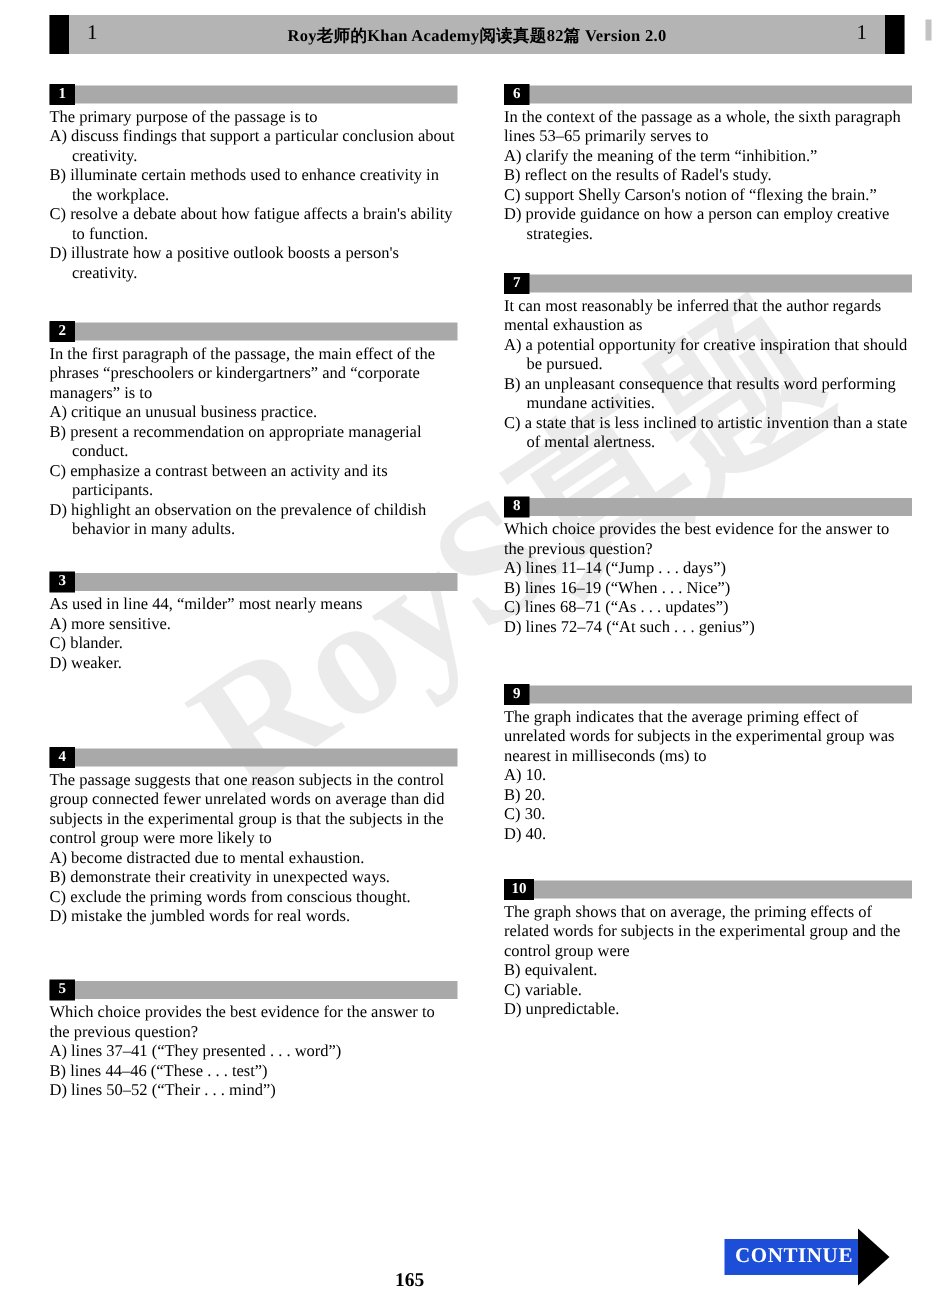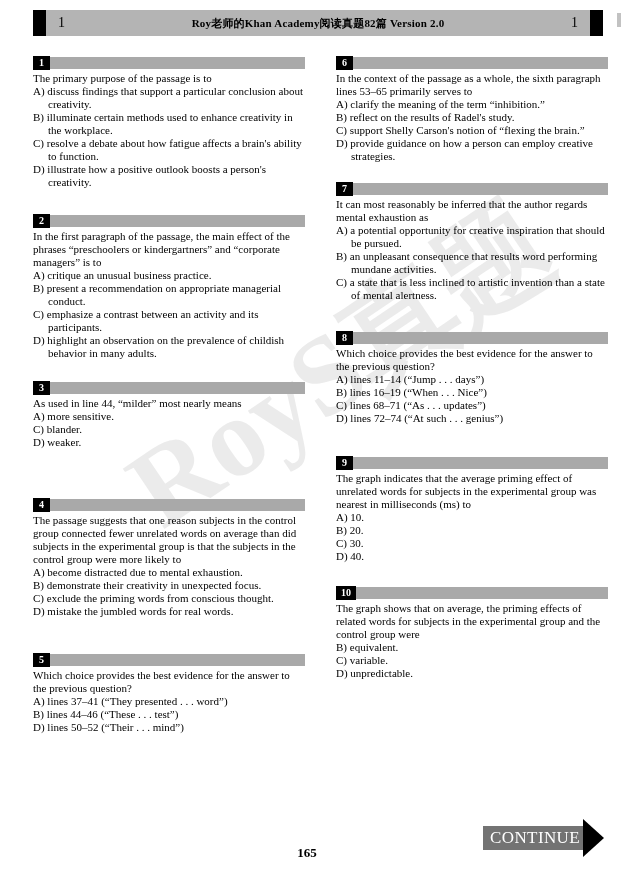--- a/index.html
+++ b/index.html
@@ -51,29 +51,29 @@
   .mb2 { margin-bottom:22px; }
   .mb3 { margin-bottom:50px; }
   .mb4 { margin-bottom:36px; }
   .mb6 { margin-bottom:20px; }
   .mb7 { margin-bottom:30px; }
   .mb8 { margin-bottom:32px; }
   .mb9 { margin-bottom:24px; }
 
   .page-num {
     position:absolute; left:0; bottom:13px; width:546px;
-    text-align:center; font-weight:bold; font-size:13px; z-index:1;margin-left:34px;
+    text-align:center; font-weight:bold; font-size:13px; z-index:1;
   }
   .continue {
     position:absolute; left:483px; top:819px;
     display:flex; align-items:center; z-index:1;
   }
   .continue-body {
-    background:#737373; color:#fff;
-    font-weight:normal; font-size:17px; line-height:24px;
+    background:#1d4ed8; color:#fff;
+    font-weight:bold; font-size:14px; line-height:24px;
     padding:0 3px 0 7px; letter-spacing:0.4px;
   }
   .continue-tip {
     width:0; height:0;
     border-top:19px solid transparent;
     border-bottom:19px solid transparent;
     border-left:21px solid #000;
   }
   .scan-artifact {
     position:absolute; right:13px; top:13px; width:4px; height:14px;
@@ -129,21 +129,21 @@
       <p class="choice">C) blander.</p>
       <p class="choice">D) weaker.</p>
     </section>
 
     <section class="question mb4">
       <div class="qbar">
         <span class="qnum">4</span>
       </div>
       <p class="stem">The passage suggests that one reason subjects in the control group connected fewer unrelated words on average than did subjects in the experimental group is that the subjects in the control group were more likely to</p>
       <p class="choice">A) become distracted due to mental exhaustion.</p>
-      <p class="choice">B) demonstrate their creativity in unexpected focus.</p>
+      <p class="choice">B) demonstrate their creativity in unexpected ways.</p>
       <p class="choice">C) exclude the priming words from conscious thought.</p>
       <p class="choice">D) mistake the jumbled words for real words.</p>
     </section>
 
     <section class="question">
       <div class="qbar">
         <span class="qnum">5</span>
       </div>
       <p class="stem">Which choice provides the best evidence for the answer to the previous question?</p>
       <p class="choice">A) lines 37–41 (“They presented . . . word”)</p>

